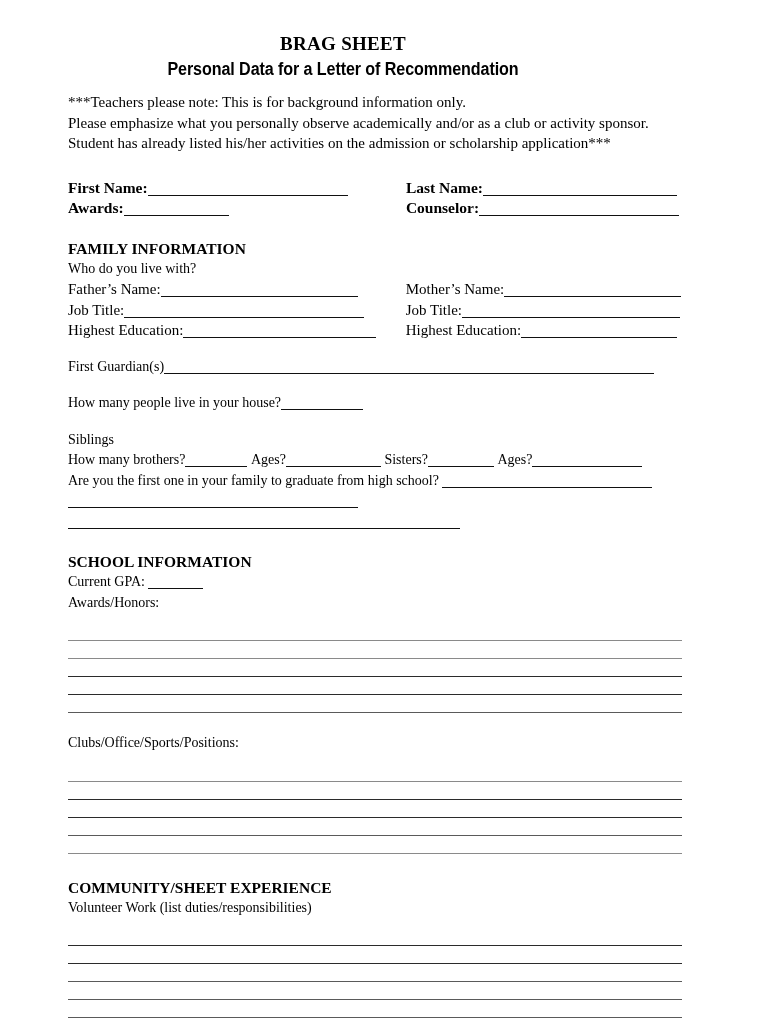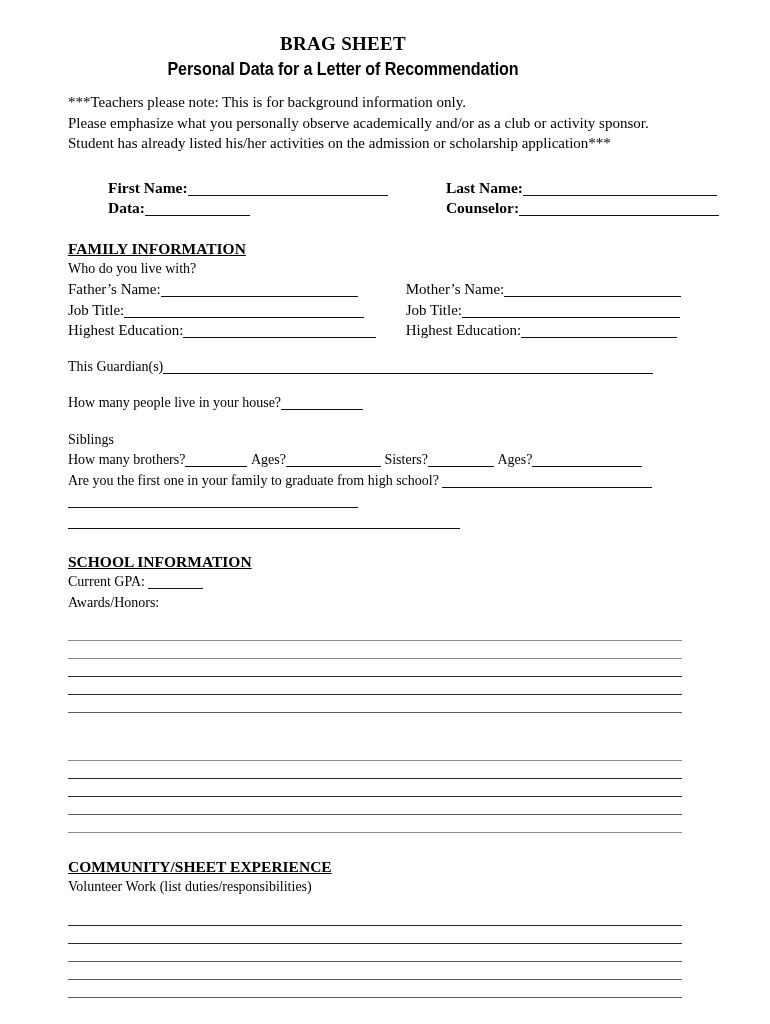--- a/index.html
+++ b/index.html
@@ -53,21 +53,20 @@
     margin-top: 10px;
     font-size: 15px;
     line-height: 20.5px;
   }
   .intro div { white-space: nowrap; }
 
   .section-heading {
     font-weight: bold;
     font-size: 15.5px;
     line-height: 20px;
-    text-decoration: underline;
     display: inline-block;
   }
 
   .row {
     font-size: 14px;
     line-height: 20.5px;
     white-space: nowrap;
   }
 
   
@@ -79,21 +78,21 @@
   }
   .cols .c-left {
     display: inline-block;
     width: 334px;
     vertical-align: top;
   }
   .cols .c-right {
     display: inline-block;
     vertical-align: top;
   }
-  .cols.bold { font-weight: bold; font-size: 15.5px; margin-left: 40px; }
+  .cols.bold { font-weight: bold; font-size: 15.5px; }
 
   
   .fill {
     display: inline-block;
     border-bottom: 1.4px solid #111;
     vertical-align: -3px;
     height: 13px;
   }
 
   
@@ -125,21 +124,21 @@
     <div>Student has already listed his/her activities on the admission or scholarship application***</div>
   </div>
 
   <div class="spacer-24"></div>
 
   <div class="cols bold">
     <span class="c-left"><span>First Name:</span><span class="fill" style="width:200px"></span></span>
     <span class="c-right"><span>Last Name:</span><span class="fill" style="width:194px"></span></span>
   </div>
   <div class="cols bold">
-    <span class="c-left"><span>Data:</span><span class="fill" style="width:105px"></span></span>
+    <span class="c-left"><span>Awards:</span><span class="fill" style="width:105px"></span></span>
     <span class="c-right"><span>Counselor:</span><span class="fill" style="width:200px"></span></span>
   </div>
 
   <div class="spacer-20"></div>
 
   <div>
     <div class="section-heading">FAMILY INFORMATION</div>
 
     <div class="row">
       <span>Who do you live with?</span>
@@ -156,21 +155,21 @@
     </div>
 
     <div class="cols">
       <span class="c-left"><span>Highest Education:</span><span class="fill" style="width:193px"></span></span>
       <span class="c-right"><span>Highest Education:</span><span class="fill" style="width:156px"></span></span>
     </div>
 
     <div class="spacer-16"></div>
 
     <div class="row">
-      <span>This Guardian(s)</span><span class="fill" style="width:490px"></span>
+      <span>First Guardian(s)</span><span class="fill" style="width:490px"></span>
     </div>
 
     <div class="spacer-16"></div>
 
     <div class="row">
       <span>How many people live in your house?</span><span class="fill" style="width:82px"></span>
     </div>
 
     <div class="spacer-16"></div>
 
@@ -211,20 +210,23 @@
     <div class="rules">
       <div class="rule light"></div>
       <div class="rule light"></div>
       <div class="rule"></div>
       <div class="rule"></div>
       <div class="rule mid"></div>
     </div>
 
     <div class="spacer-20"></div>
 
+    <div class="row">
+      <span>Clubs/Office/Sports/Positions:</span>
+    </div>
 
     <div class="rules">
       <div class="rule light"></div>
       <div class="rule"></div>
       <div class="rule"></div>
       <div class="rule mid"></div>
       <div class="rule light"></div>
     </div>
   </div>
 

